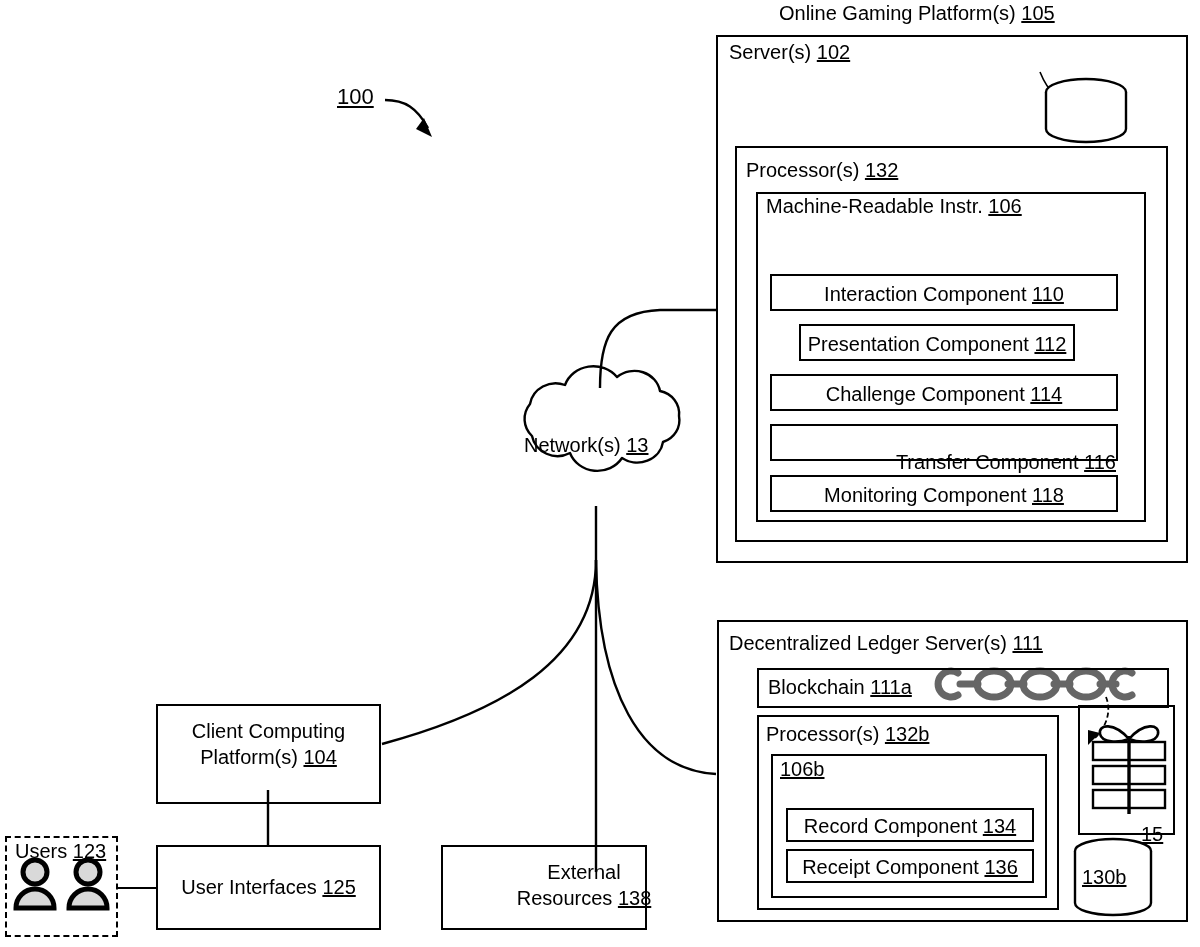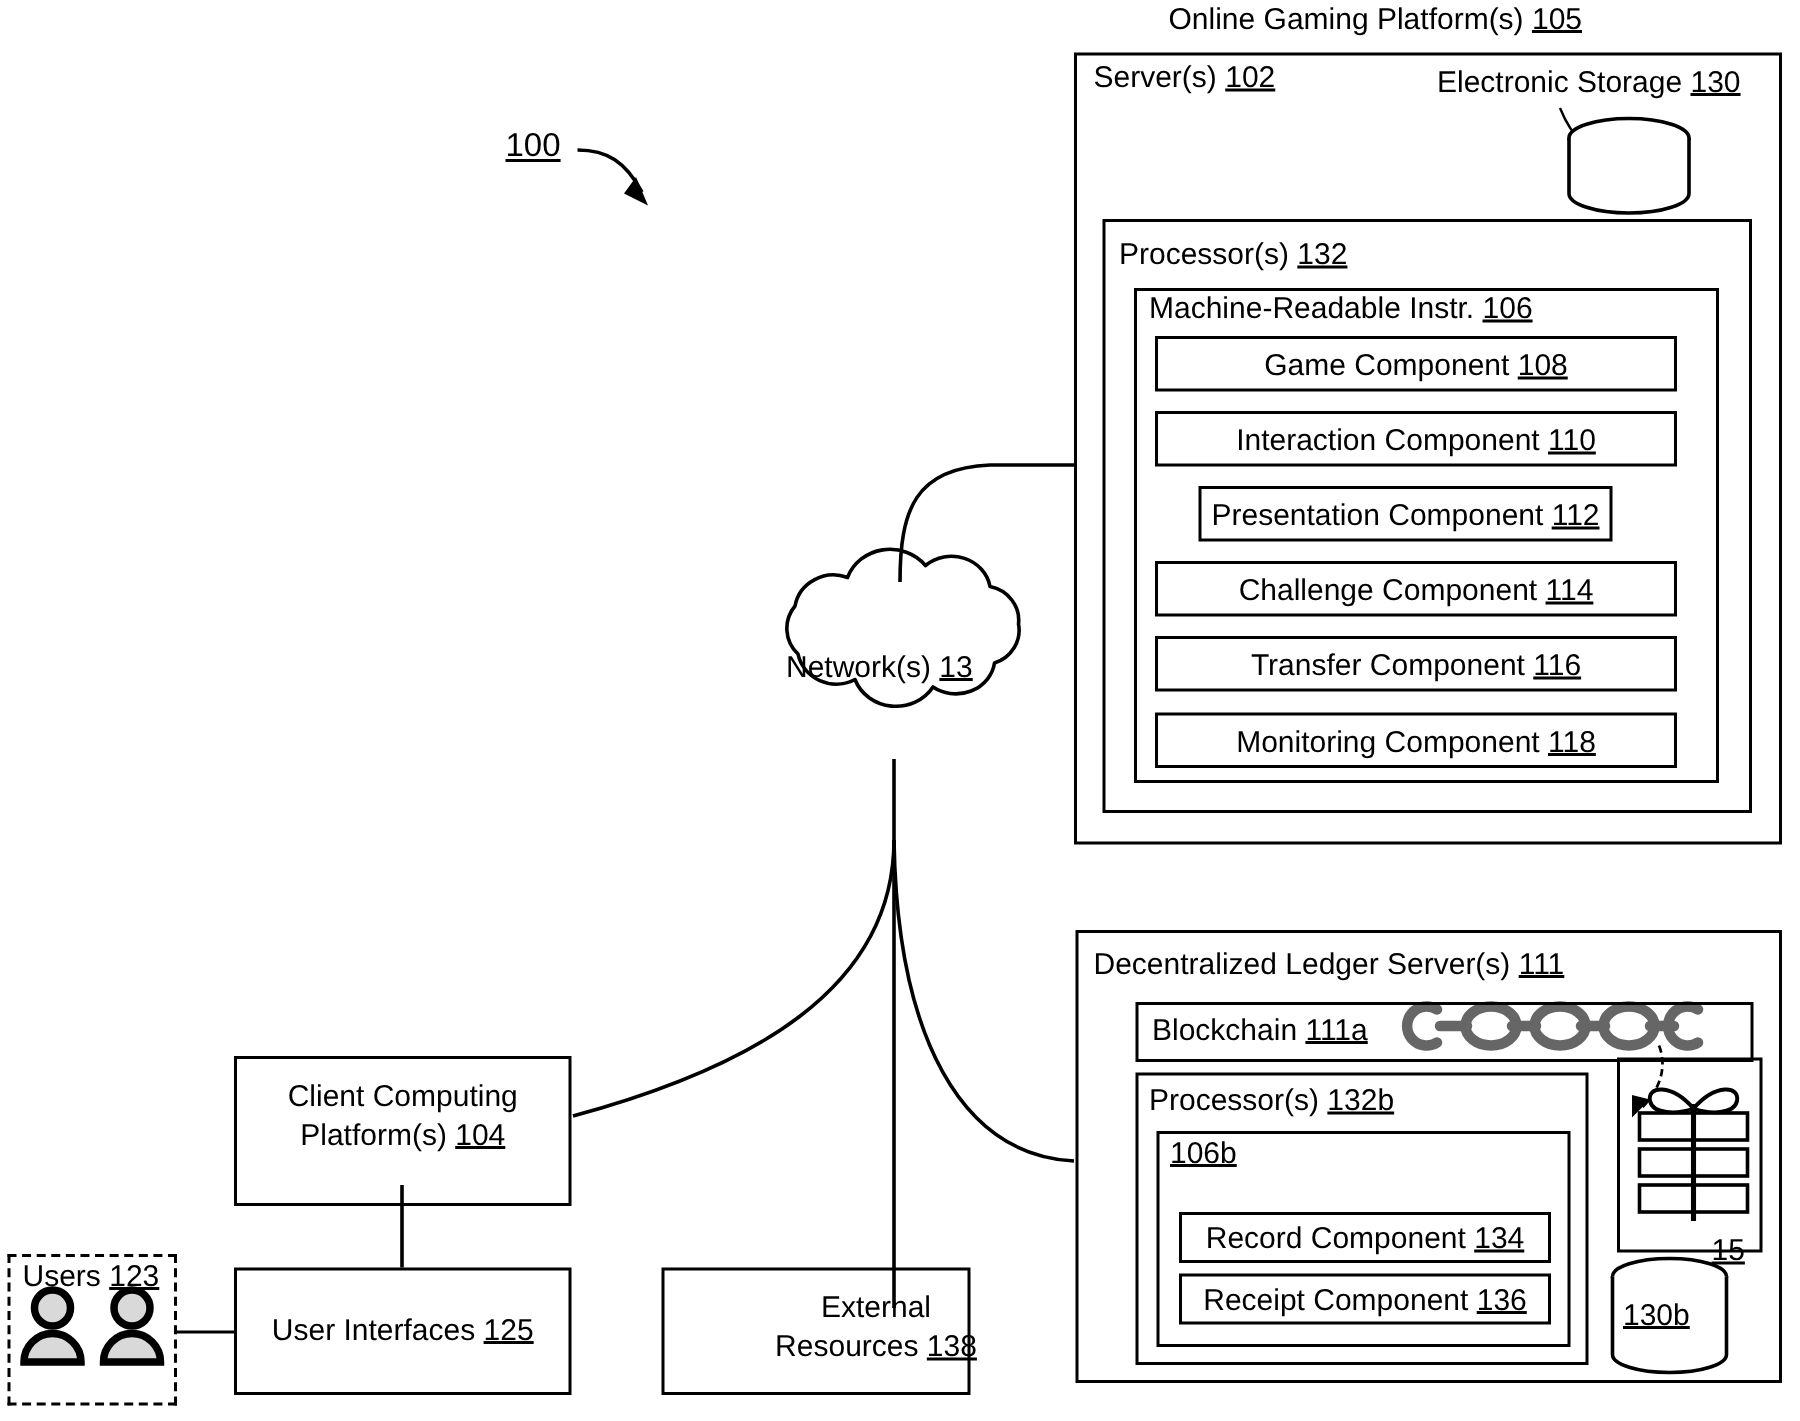--- a/index.html
+++ b/index.html
@@ -151,62 +151,54 @@
   <div class="lbl box-title" style="left:779px; top:2px;">
     <span>Online Gaming Platform(s) </span><span class="u">105</span>
   </div>
 
   <div class="node" style="left:716px; top:35px; width:472px; height:528px;"></div>
 
   <div class="lbl box-title" style="left:729px; top:41px;">
     <span>Server(s) </span><span class="u">102</span>
   </div>
 
-  <div class="lbl box-title" style="left:958px; top:44px;">
-    <span>Electronic Storage </span><span class="u">130</span>
-  </div>
 
   <div class="node" style="left:735px; top:146px; width:433px; height:396px;"></div>
 
   <div class="lbl box-title" style="left:746px; top:159px;">
     <span>Processor(s) </span><span class="u">132</span>
   </div>
 
   <div class="node" style="left:756px; top:192px; width:390px; height:330px;"></div>
 
   <div class="lbl box-title" style="left:766px; top:195px;">
     <span>Machine-Readable Instr. </span><span class="u">106</span>
   </div>
 
-  <div class="node" style="left:770px; top:224px; width:348px; height:37px;">
-    <div class="lbl comp-text ctr" style="top:7px;">
-      <span>Game Component </span><span class="u">108</span>
-    </div>
-  </div>
 
   <div class="node" style="left:770px; top:274px; width:348px; height:37px;">
     <div class="lbl comp-text ctr" style="top:7px;">
       <span>Interaction Component </span><span class="u">110</span>
     </div>
   </div>
 
   <div class="node" style="left:770px; top:324px; width:276px; height:37px;margin-left:29px;">
     <div class="lbl comp-text ctr" style="top:7px;">
       <span>Presentation Component </span><span class="u">112</span>
     </div>
   </div>
 
   <div class="node" style="left:770px; top:374px; width:348px; height:37px;">
     <div class="lbl comp-text ctr" style="top:7px;">
       <span>Challenge Component </span><span class="u">114</span>
     </div>
   </div>
 
   <div class="node" style="left:770px; top:424px; width:348px; height:37px;">
-    <div class="lbl comp-text ctr" style="top:7px;">
+    <div class="lbl comp-text ctr" style="top:25px;text-align:right;">
       <span>Transfer Component </span><span class="u">116</span>
     </div>
   </div>
 
   <div class="node" style="left:770px; top:475px; width:348px; height:37px;">
     <div class="lbl comp-text ctr" style="top:7px;">
       <span>Monitoring Component </span><span class="u">118</span>
     </div>
   </div>
 

